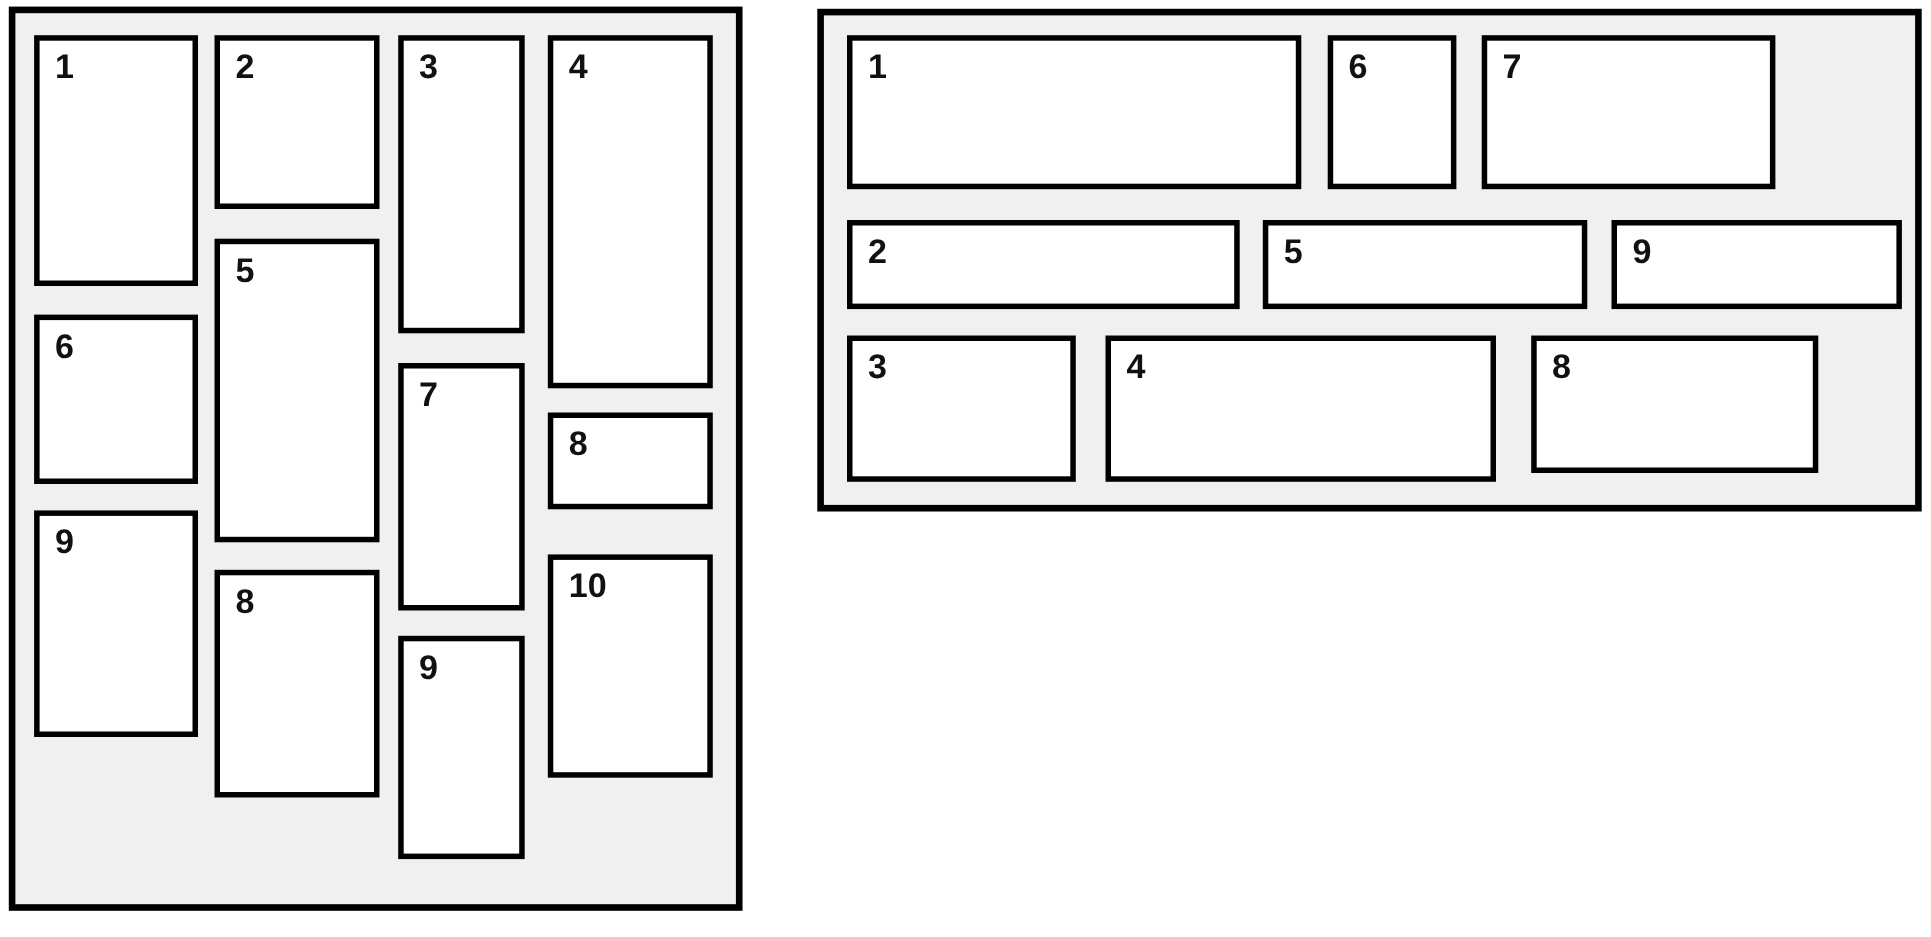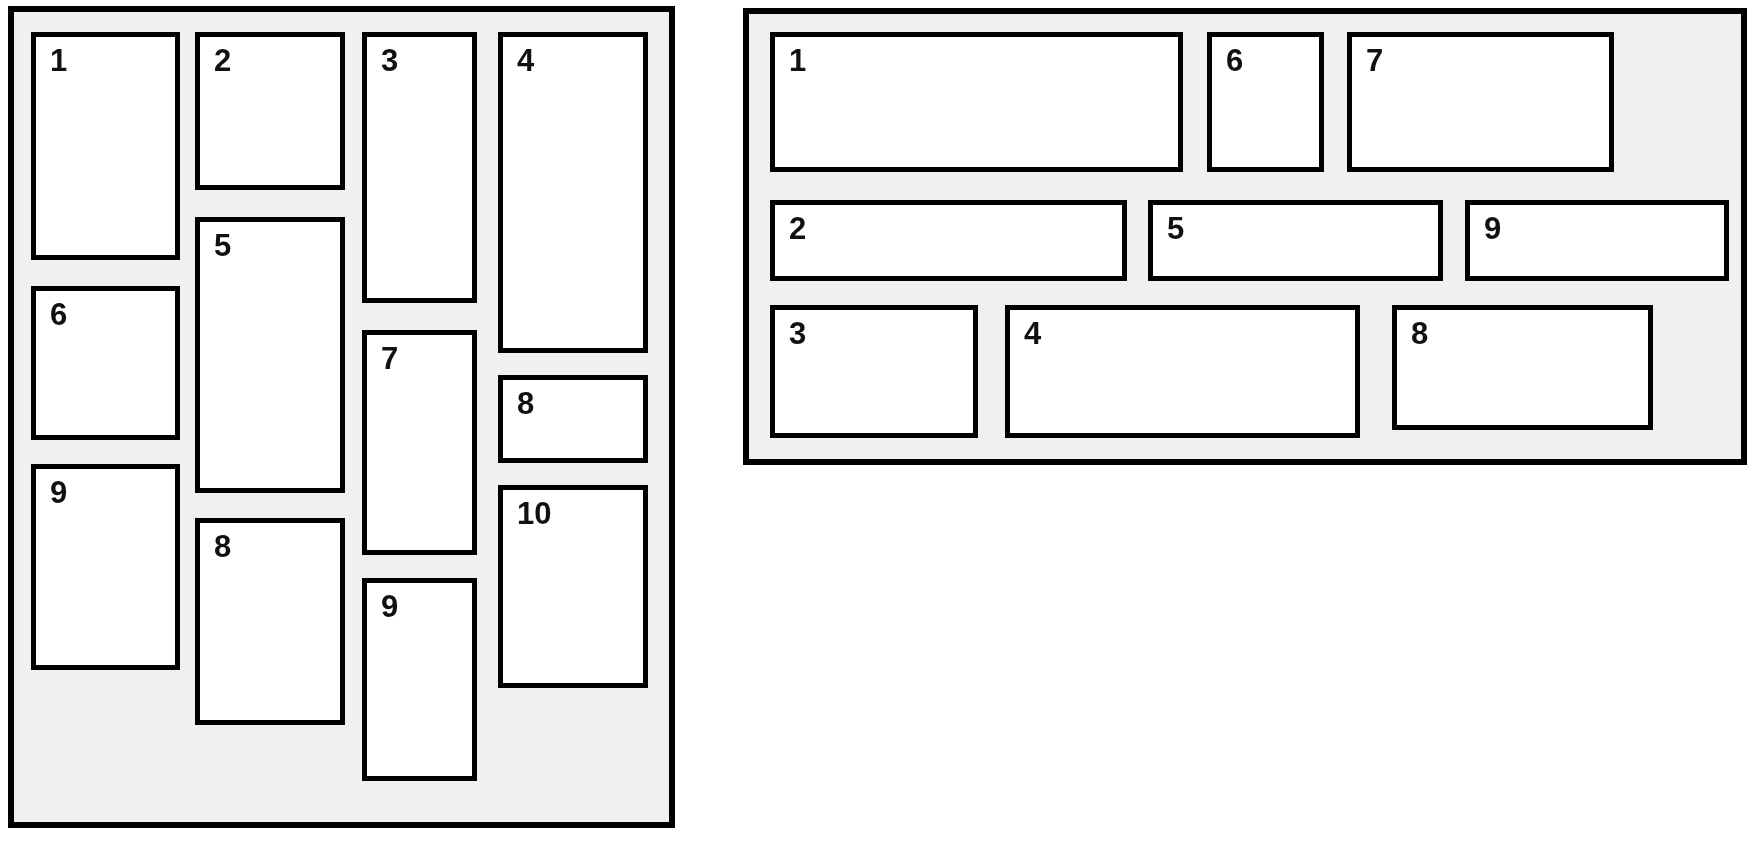--- a/index.html
+++ b/index.html
@@ -62,21 +62,21 @@
       </div>
       <div class="box" style="left: 348px; top: 318px; width: 115px; height: 225px;">
         <span class="box-label">7</span>
       </div>
       <div class="box" style="left: 484px; top: 363px; width: 150px; height: 88px;">
         <span class="box-label">8</span>
       </div>
       <div class="box" style="left: 17px; top: 452px; width: 149px; height: 206px;">
         <span class="box-label">9</span>
       </div>
-      <div class="box" style="left: 484px; top: 473px; width: 150px; height: 203px;">
+      <div class="box" style="left: 484px; top: 492px; width: 150px; height: 203px;">
         <span class="box-label">10</span>
       </div>
       <div class="box" style="left: 181px; top: 506px; width: 150px; height: 207px;">
         <span class="box-label">8</span>
       </div>
       <div class="box" style="left: 348px; top: 566px; width: 115px; height: 203px;">
         <span class="box-label">9</span>
       </div>
     </section>
   <section class="panel" style="left: 743px; top: 8px; width: 1004px; height: 457px;">

